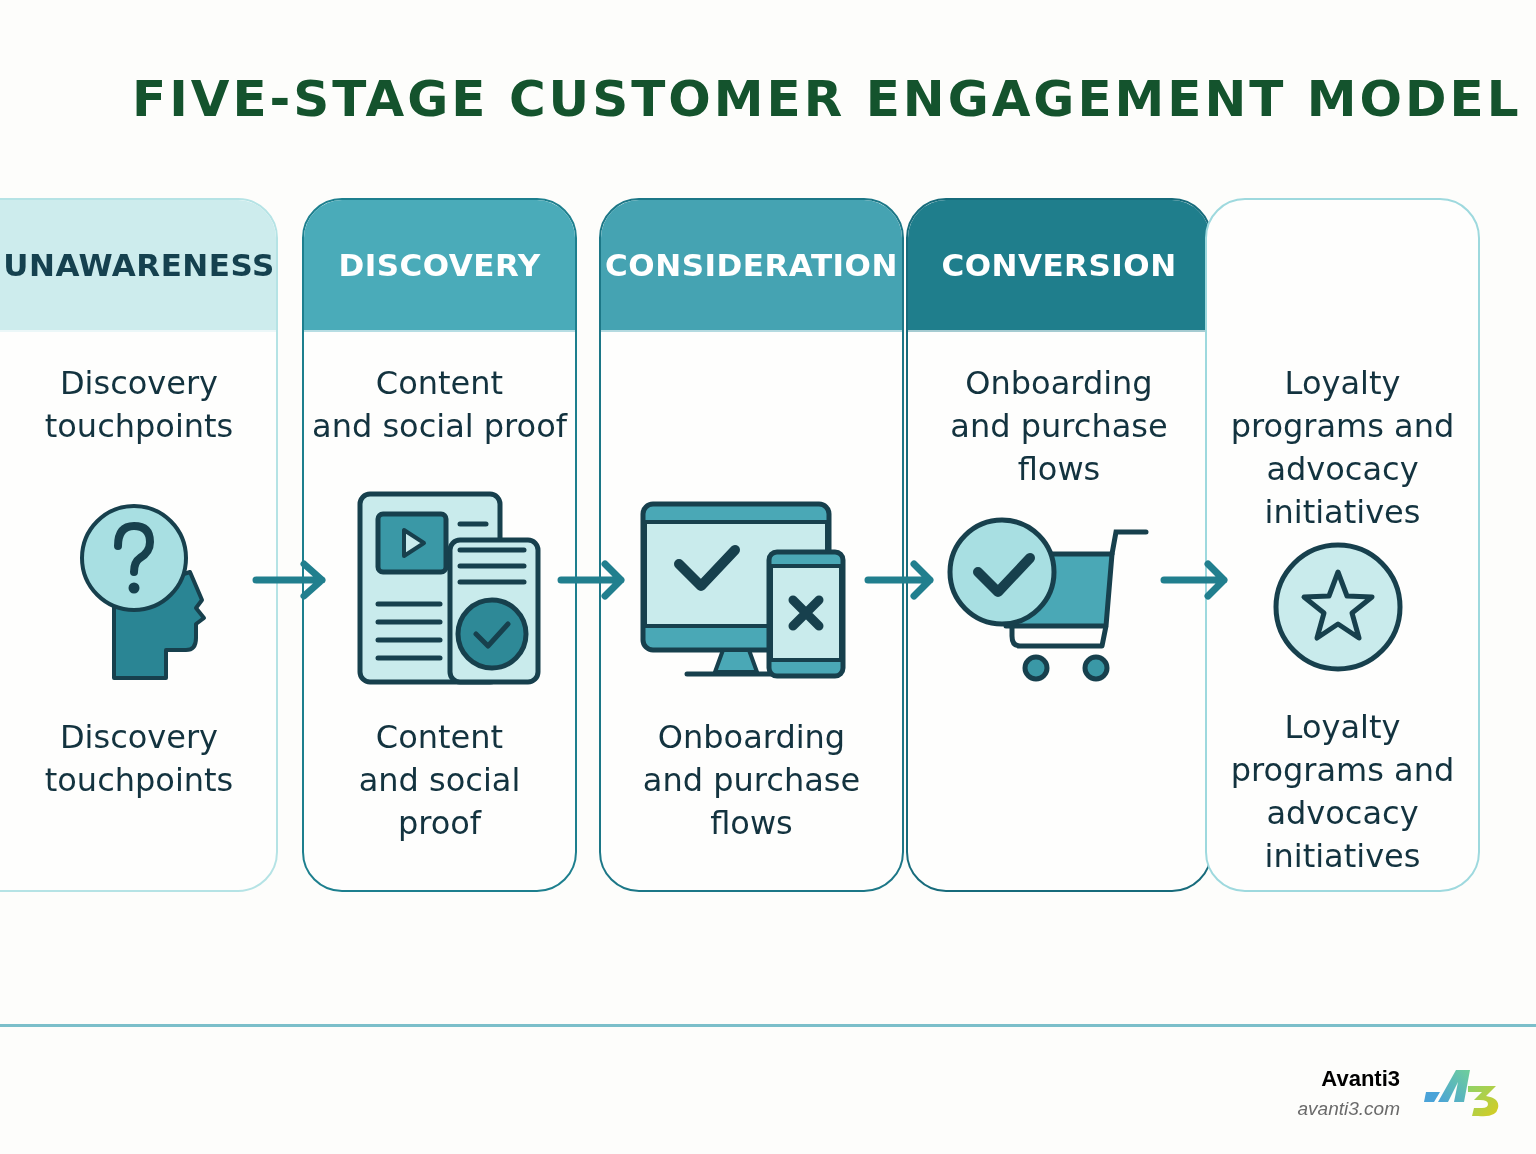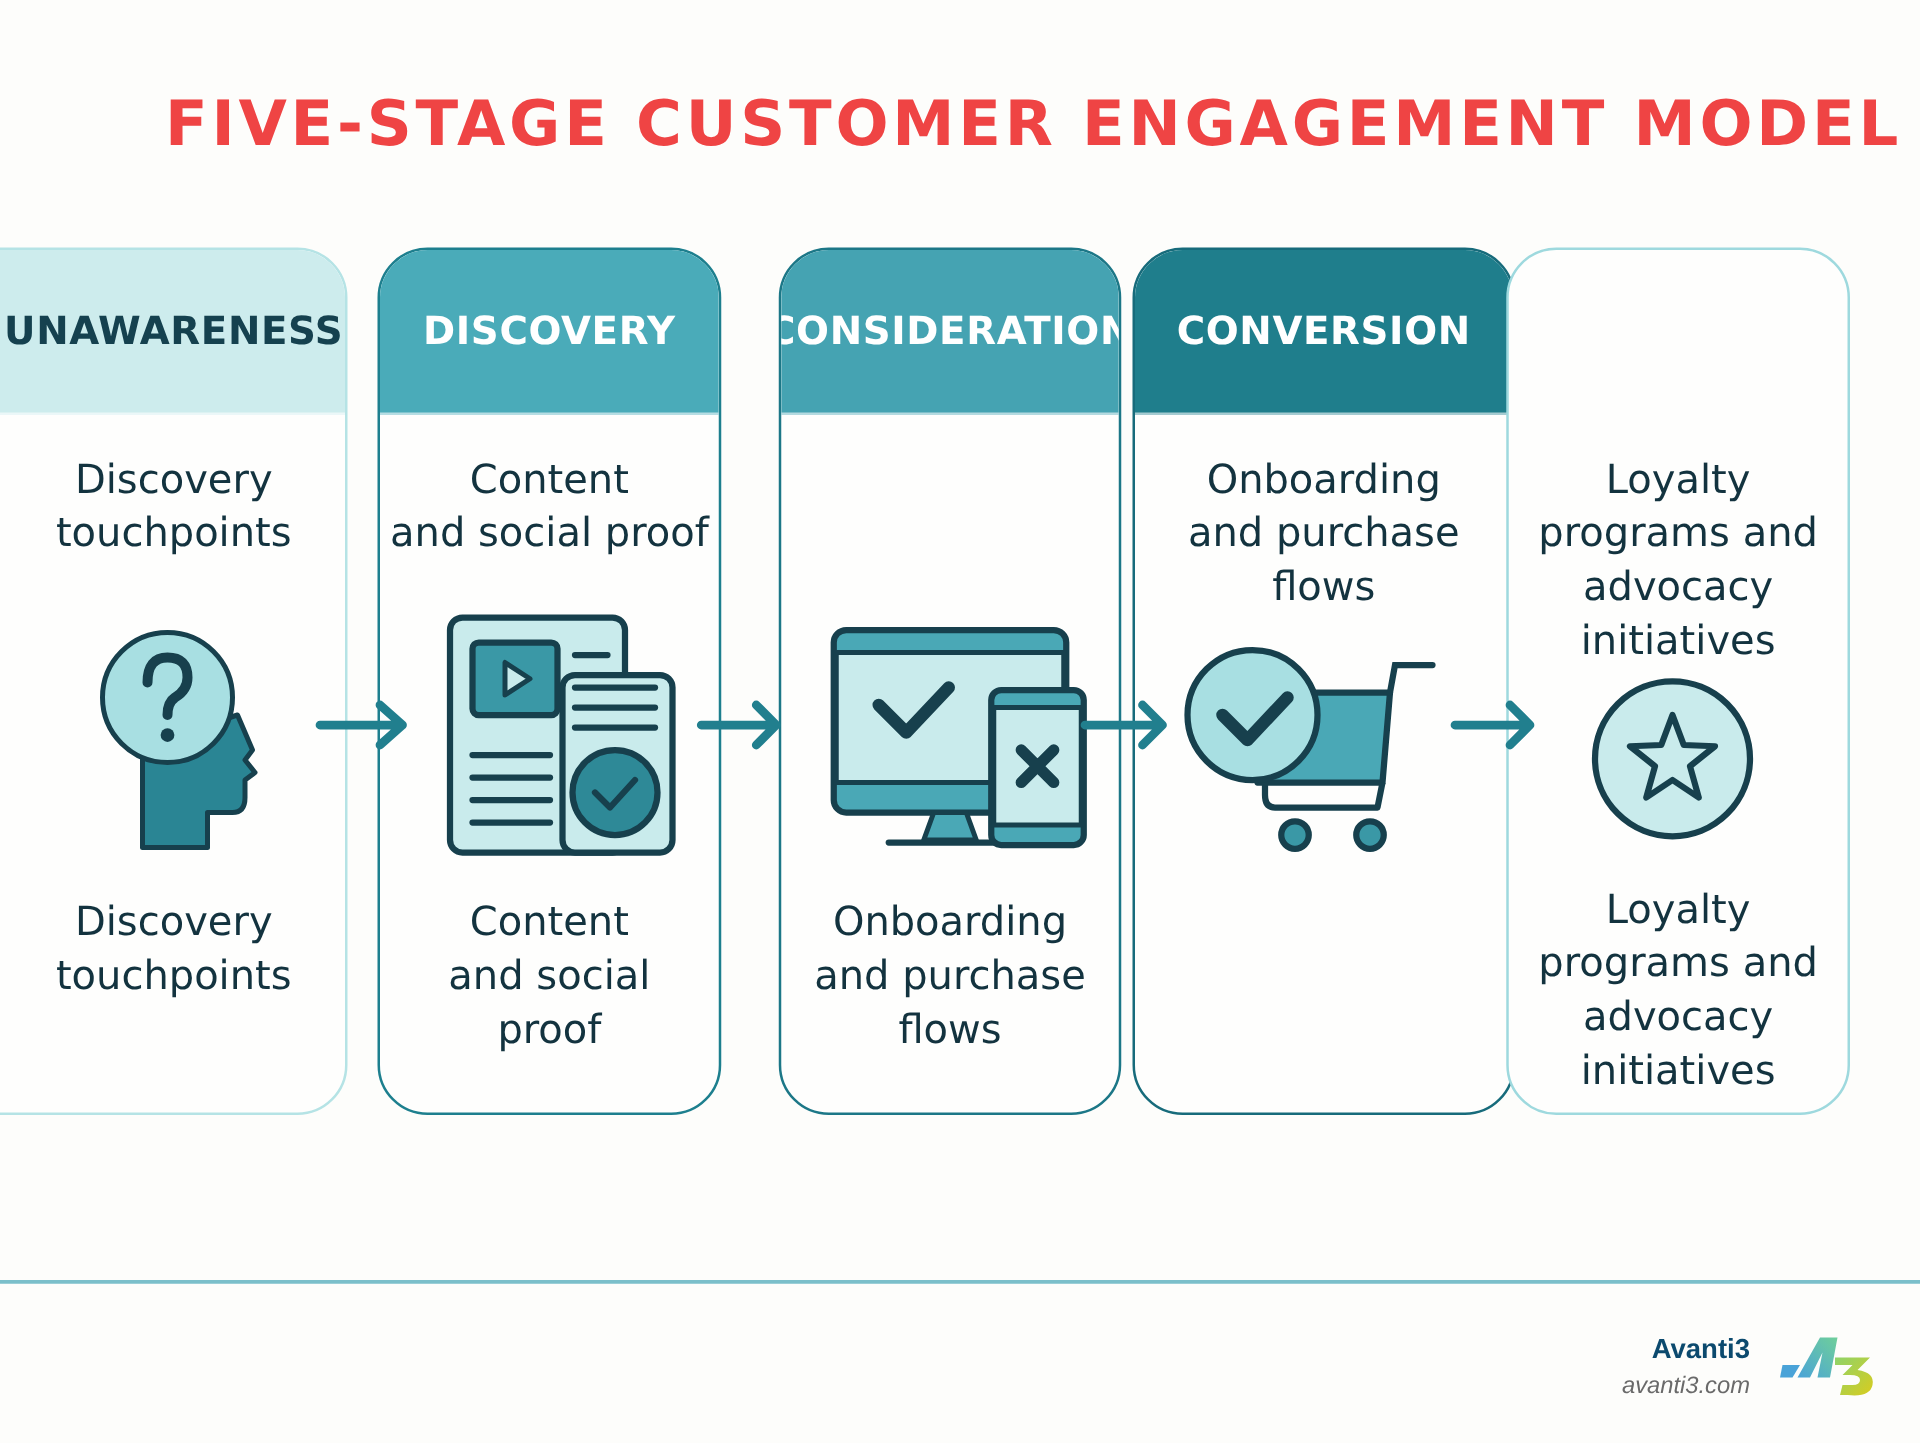--- a/index.html
+++ b/index.html
@@ -2,21 +2,21 @@
 <html><head>
 <meta charset="utf-8">
 <style>
   * { box-sizing: border-box; margin: 0; padding: 0; }
   html, body { width: 1536px; height: 1154px; background: #fdfdfb; overflow: hidden; }
   body { position: relative; font-family: "DejaVu Sans", sans-serif; color: #12394a; }
 
   .title {
     position: absolute; left: 132px; top: 70px;
     font-family: "DejaVu Sans", sans-serif; font-weight: bold;
-    font-size: 50px; letter-spacing: 3px; color: #ef4444;
+    font-size: 50px; letter-spacing: 3px; color: #14532d;
     white-space: nowrap;
   }
 
   .stage {
     position: absolute; top: 198px; height: 694px;
     border-radius: 40px; border: 2px solid #1c7a8a;
     background: #fefefd; overflow: hidden;
   }
   .stage .head {
     position: absolute; left: 0; right: 0; top: 0; height: 132px;
@@ -30,37 +30,37 @@
     text-align: center; font-family: "DejaVu Sans", sans-serif;
     font-size: 32px; line-height: 43px; color: #13333f;
     white-space: pre-line;
   }
   .stage .icon { position: absolute; }
 
   #stage-0 { left: -40px; width: 318px; border-color: #b5e3e5; }
   #stage-0 .head { background: #cdeced; color: #15414f; padding-left: 40px; }
   #stage-1 { left: 302px; width: 275px; border-color: #1d7f8e; }
   #stage-1 .head { background: #4aabb9; color: #ffffff; }
-  #stage-2 { left: 623px; width: 274px; border-color: #1c7787; }
+  #stage-2 { left: 599px; width: 305px; border-color: #1c7787; }
   #stage-2 .head { background: #45a3b2; color: #ffffff; }
   #stage-3 { left: 906px; width: 306px; border-color: #176b7b; }
   #stage-3 .head { background: #1f7e8c; color: #ffffff; }
   #stage-4 { left: 1205px; width: 275px; border-color: #9ed9de; }
   #stage-4 .head { background: #a3e0e3; color: #1e3f4a; }
 
   .arrow { position: absolute; top: 558px; width: 80px; height: 44px; }
 
   .divider {
     position: absolute; left: 0; top: 1024px; width: 1536px; height: 3px;
     background: #7bbfca;
   }
   .brand-name {
     position: absolute; right: 136px; top: 1066px;
     font-family: "Liberation Sans", sans-serif; font-weight: bold;
-    font-size: 22px; color: #0c4a6e;
+    font-size: 22px; color: #000000;
   }
   .brand-url {
     position: absolute; right: 136px; top: 1098px;
     font-family: "Liberation Sans", sans-serif;
     font-size: 19px; color: #6a6a6a; font-style: italic;
   }
   .brand-logo { position: absolute; left: 1424px; top: 1062px; width: 80px; height: 56px; }
 </style>
 </head>
 <body>

